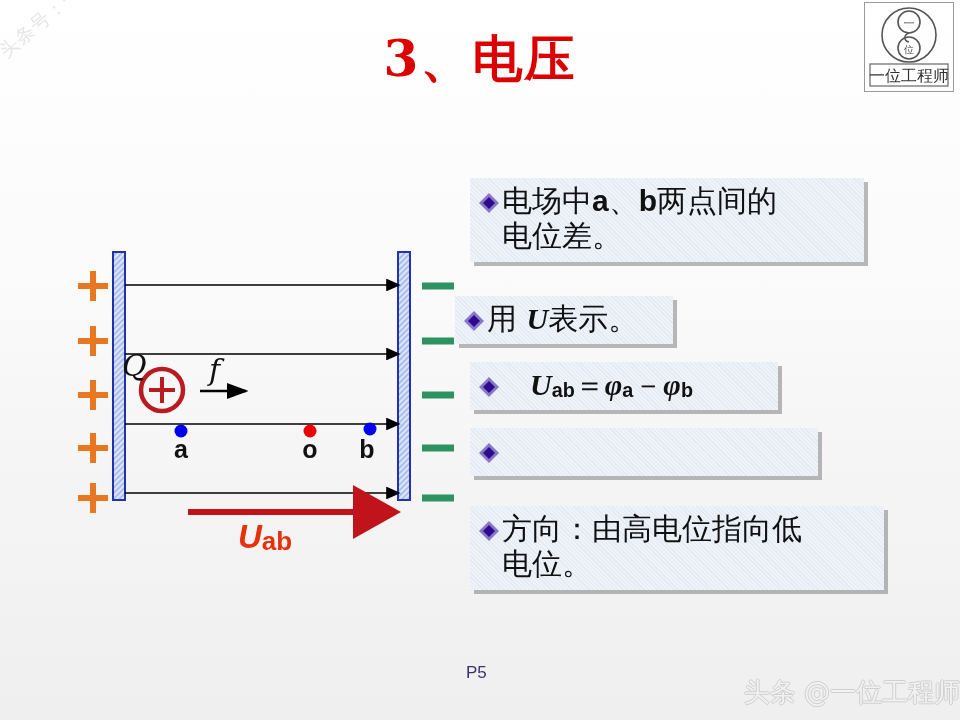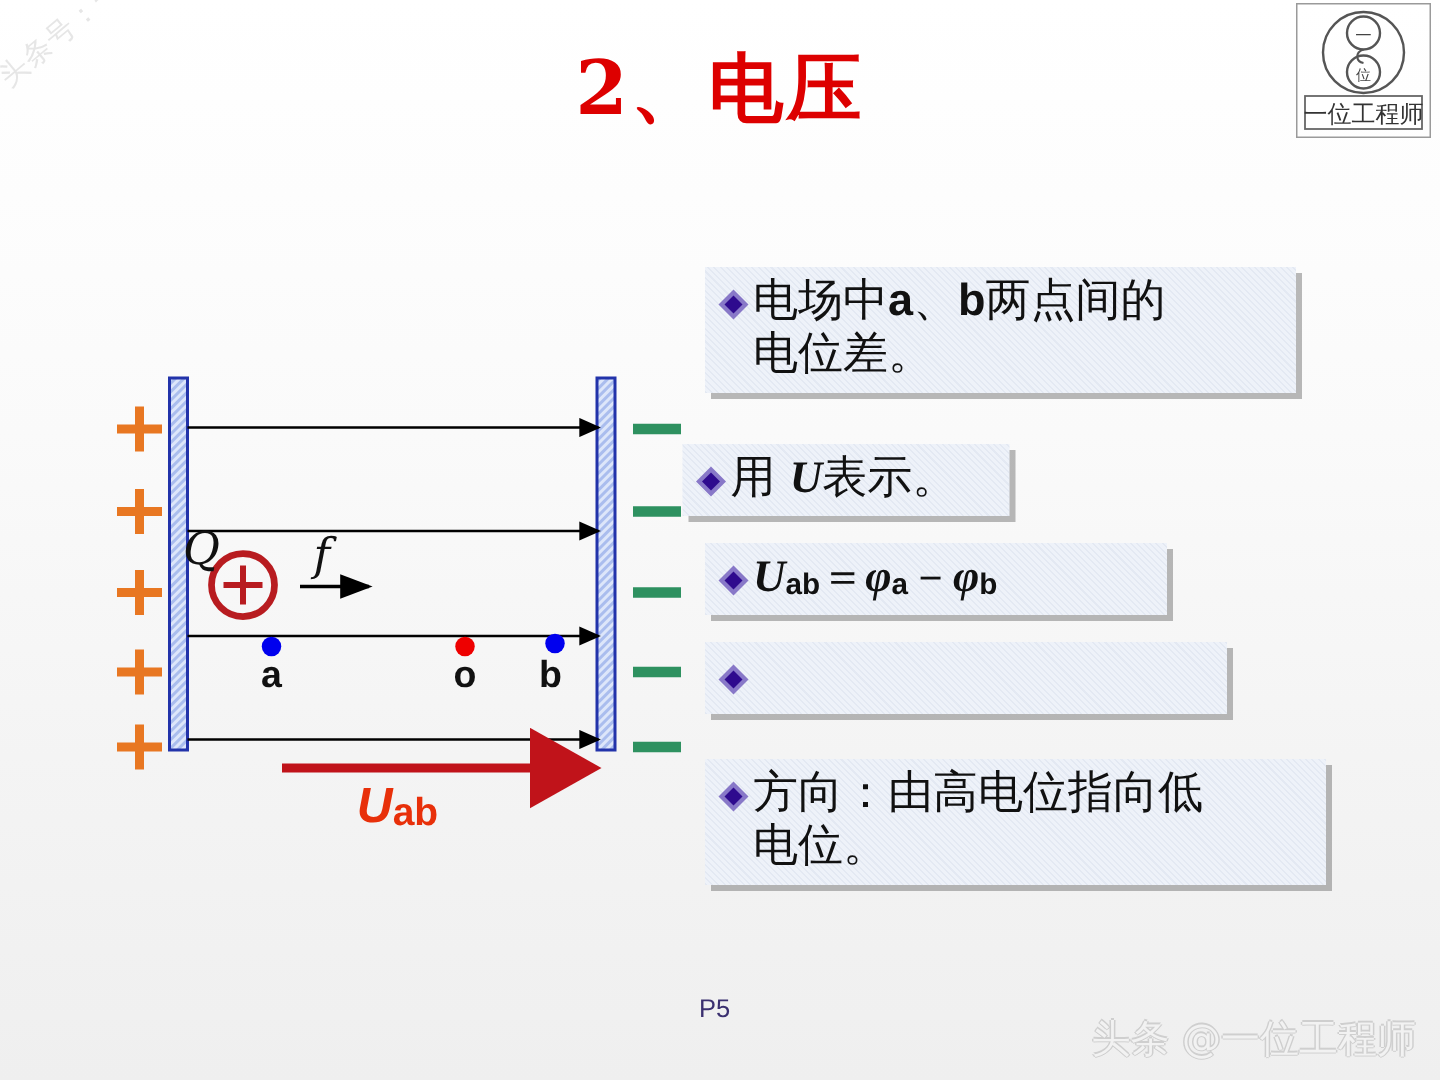--- a/index.html
+++ b/index.html
@@ -57,21 +57,21 @@
     color: #e6e6e6;
     white-space: nowrap;
     font-family: "DejaVu Sans", sans-serif;
     letter-spacing: 1px;
     user-select: none;
   }
 
   
   #wm-bottom {
     position: absolute;
-    right: 16px;
+    right: 0;
     bottom: 10px;
     font-size: 26px;
     color: #f2f2f2;
     text-shadow: 0 1px 0 #cfcfcf, 0 -1px 0 #cfcfcf, 1px 0 0 #cfcfcf, -1px 0 0 #cfcfcf;
     font-family: "DejaVu Sans", sans-serif;
     white-space: nowrap;
     user-select: none;
   }
 
   
@@ -136,32 +136,32 @@
     font-weight: bold;
     font-size: 0.66em;
     font-style: normal;
     vertical-align: baseline;
     position: relative;
     bottom: -0.12em;
   }
 
   #box1 { left: 470px; top: 178px;  width: 394px; height: 84px; }
   #box2 { left: 455px; top: 296px;  width: 218px; height: 48px; }
-  #box3 { left: 470px; top: 362px;  width: 308px; height: 48px; }
+  #box3 { left: 470px; top: 362px;  width: 308px; height: 48px; gap: 28px; }
   #box4 { left: 470px; top: 428px;  width: 348px; height: 48px; }
   #box5 { left: 470px; top: 506px;  width: 414px; height: 84px; }
 </style>
 </head>
 <body>
 
 <div id="slide">
 
   <div id="wm-diagonal">头条号：一位工程师</div>
 
-  <div id="title">2、电压</div>
+  <div id="title">3、电压</div>
 
   <div id="logo">
     <svg width="90" height="90" viewBox="0 0 90 90" xmlns="http://www.w3.org/2000/svg">
       <rect x="0.5" y="0.5" width="89" height="89" fill="none" stroke="#9a9a9a" stroke-width="1"></rect>
       <circle cx="45" cy="33" r="27" fill="none" stroke="#555" stroke-width="1.6"></circle>
       <circle cx="45" cy="20" r="11" fill="#ffffff" stroke="#555" stroke-width="1.6"></circle>
       <circle cx="45" cy="46" r="11" fill="#ffffff" stroke="#555" stroke-width="1.6"></circle>
       <path d="M45,31 C39,33 40,39 45,40" fill="none" stroke="#555" stroke-width="1.4"></path>
       <text x="45" y="25" font-family="DejaVu Sans, sans-serif" font-size="11" fill="#444" text-anchor="middle">一</text>
       <text x="45" y="51" font-family="DejaVu Sans, sans-serif" font-size="10" fill="#444" text-anchor="middle">位</text>

